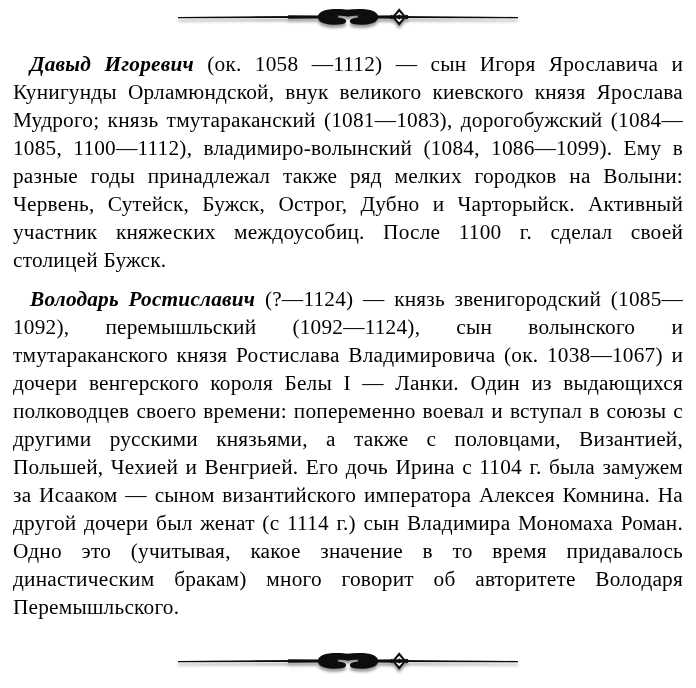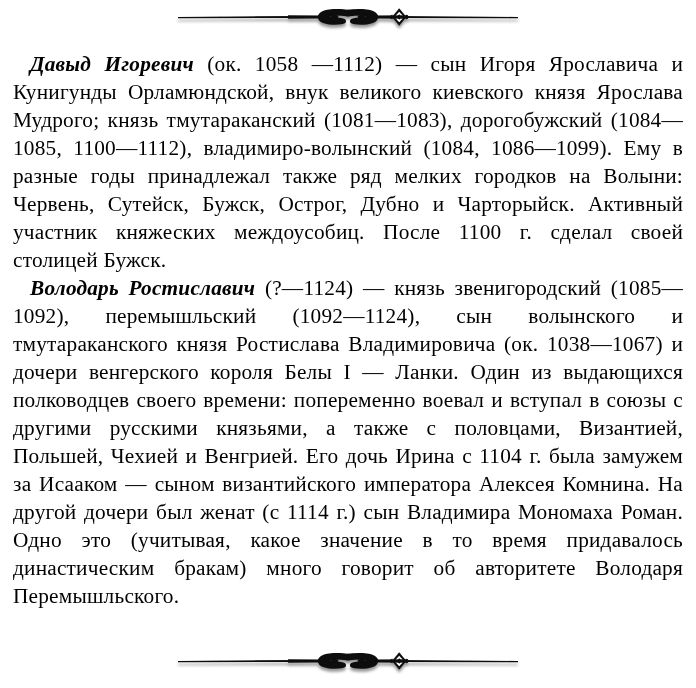--- a/index.html
+++ b/index.html
@@ -54,21 +54,21 @@
     text-align: justify;
     text-justify: inter-word;
     text-indent: 17px;
     font-size: 21.3px;
     line-height: 28px;
     letter-spacing: 0.01em;
     word-spacing: 0.005em;
     -webkit-font-smoothing: antialiased;
   }
   p.para + p.para {
-    margin-top: 0;
+    margin-top: 11px;
   }
 
   .name {
     font-style: italic;
     font-weight: bold;
   }
 </style>
 </head>
 <body>
 

